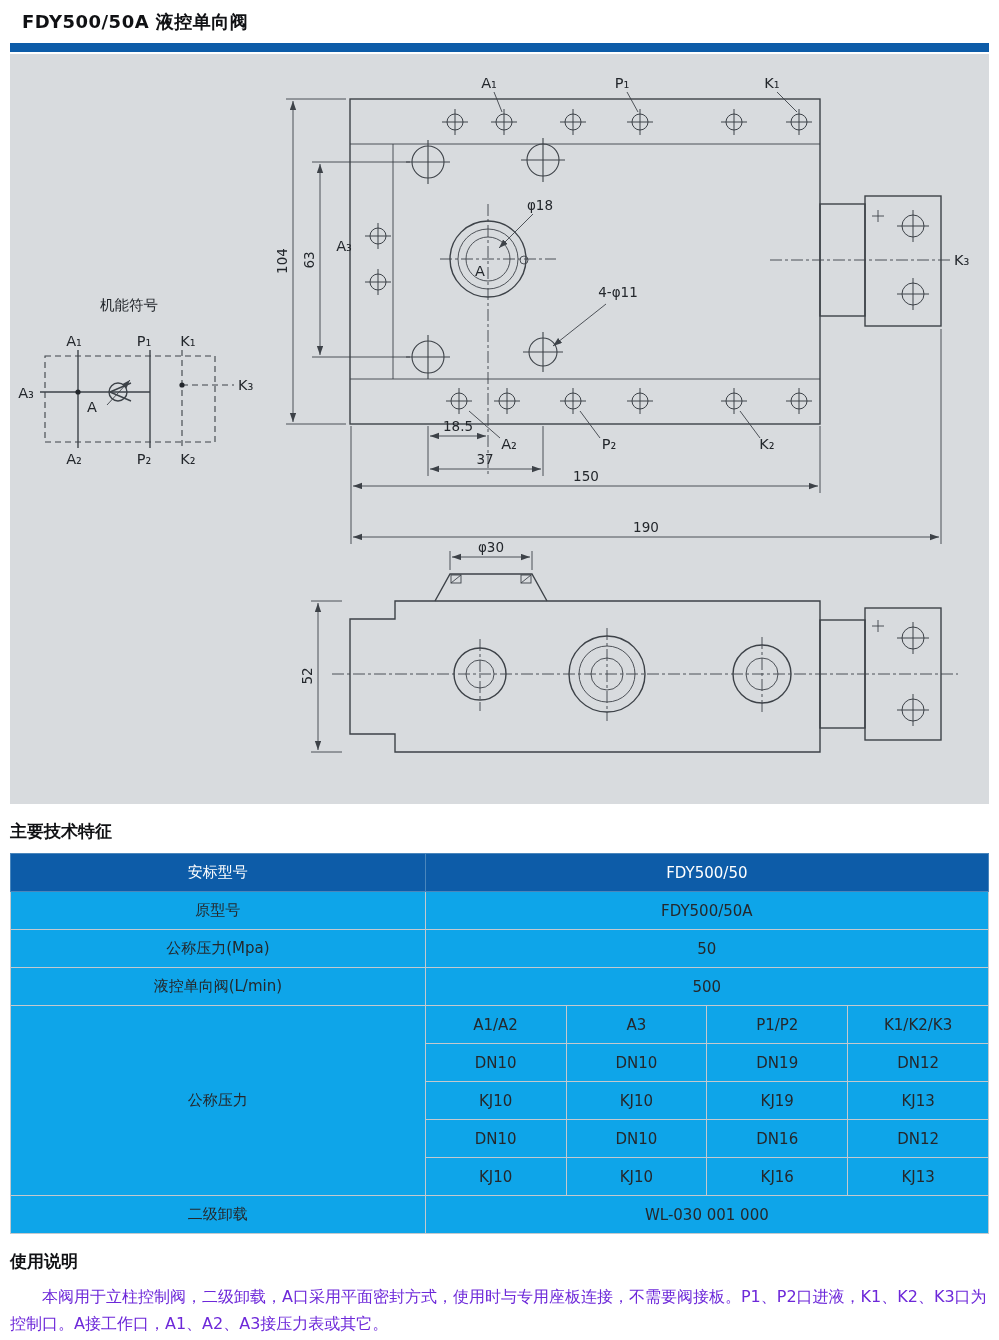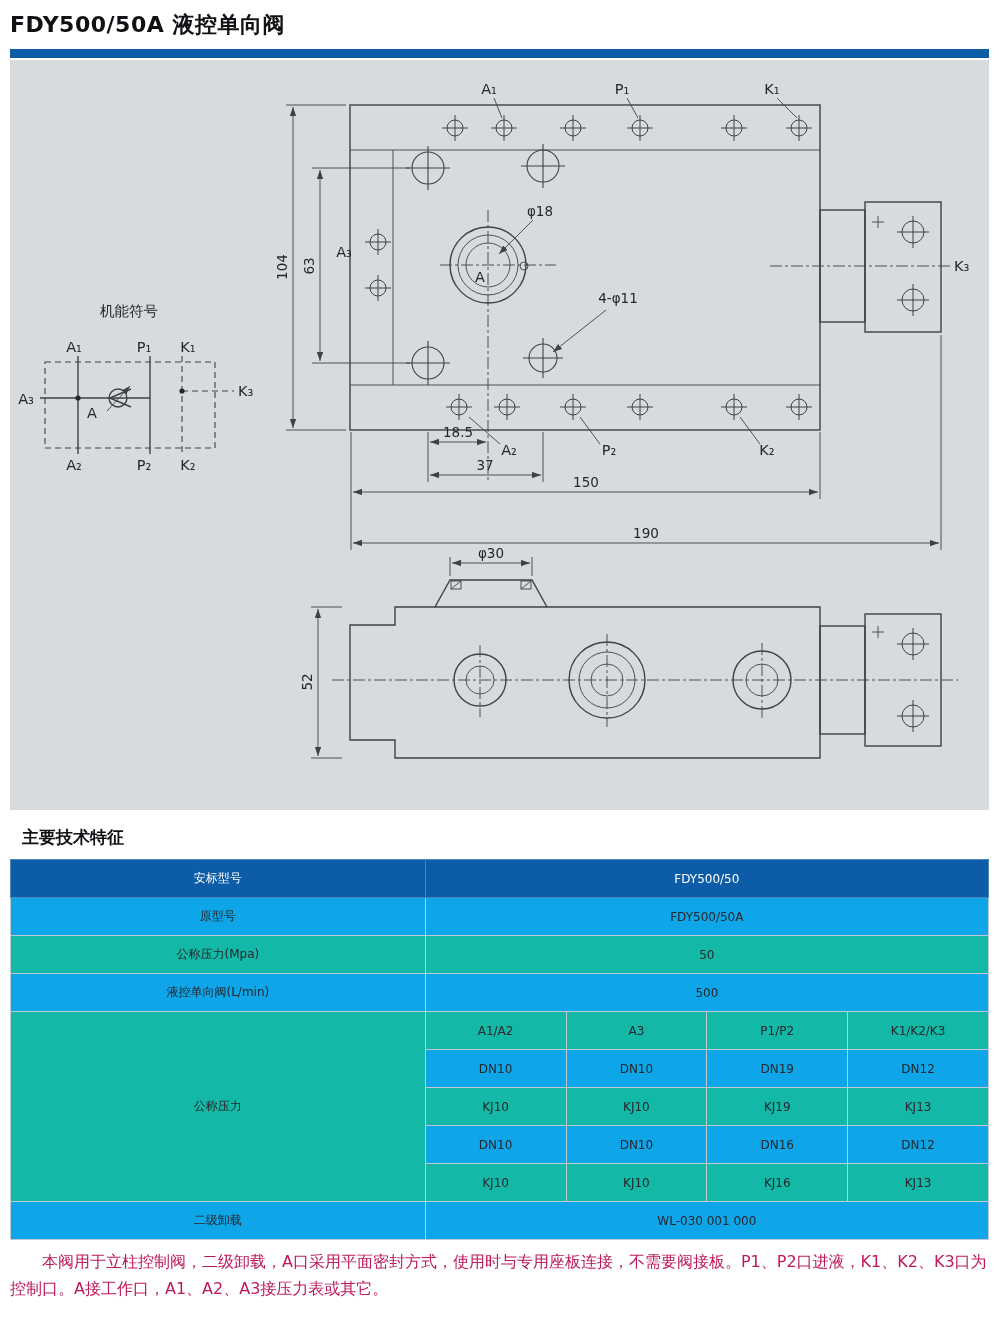--- a/index.html
+++ b/index.html
@@ -3,46 +3,46 @@
 <meta charset="utf-8">
 <style>
   :root { --accent:#0d5ca8; --panel:#d8dbde; }
   * { box-sizing:border-box; }
   html,body { margin:0; padding:0; }
   body {
     width:999px; height:1340px; background:#fff; overflow:hidden;
     font-family:"DejaVu Sans","Liberation Sans",sans-serif; color:#1c1f22;
   }
   .page { padding:4px 10px 0; }
-  h1.title { font-size:22px; font-weight:bold; margin:6px 0 9px; color:#101114; letter-spacing:0.5px; }
+  h1.title { font-size:18px; font-weight:bold; margin:6px 12px 9px; color:#101114; letter-spacing:0.5px; }
   .accent-bar { height:9px; background:var(--accent,#0d5ca8); }
   .panel { margin-top:2px; height:750px; background:var(--panel,#d8dbde); }
   .panel svg { display:block; }
 
   
   .ln  { fill:none; stroke:#3d4248; stroke-width:1.4; }
   .tn  { fill:none; stroke:#3d4248; stroke-width:0.9; }
   .cl  { fill:none; stroke:#3d4248; stroke-width:0.9; stroke-dasharray:12 3 3 3; }
   .dsh { fill:none; stroke:#3d4248; stroke-width:1.1; stroke-dasharray:6 4; }
   .dm  { fill:none; stroke:#3d4248; stroke-width:0.9; }
   svg text { fill:#23272c; font-size:14px; font-family:"DejaVu Sans","Liberation Sans",sans-serif; }
   svg text.pl { font-size:14.5px; }
   svg text.dt { font-size:13.5px; }
   .dot { fill:#23272c; stroke:none; }
 
-  h2.sect { font-size:17px; font-weight:bold; margin:16px 12px 10px; color:#101114; }
-
-  table.specs { border-collapse:collapse; width:100%; table-layout:fixed; font-size:12px;border-radius:10px; }
+  h2.sect { font-size:17px; font-weight:bold; margin:16px 0 10px; color:#101114; }
+
+  table.specs { border-collapse:collapse; width:100%; table-layout:fixed; font-size:15px;border-radius:10px; }
   table.specs col.c0 { width:42.4%; }
   table.specs td { border:1px solid #c3c9ce; text-align:center; height:38px; padding:0 4px; color:#25282c; }
   tr.hdr td { background:var(--accent,#0d5ca8); color:#fff; border-color:#4a86bc; }
-  tr.g td { background:#14b8a6; }
+  tr.g td { background:#0ea5e9; }
   tr.w td { background:#0ea5e9; }
 
-  p.usage { font-size:16px; line-height:1.7; margin:8px 0 0; text-indent:2em; color:#be185d; }
+  p.usage { font-size:16px; line-height:1.7; margin:8px 0 0; text-indent:2em; color:#6d28d9; }
 </style>
 </head>
 <body>
 
 <div class="page">
 
   <h1 class="title">FDY500/50A 液控单向阀</h1>
   <div class="accent-bar"></div>
 
   <div class="panel">
@@ -285,15 +285,16 @@
         <td>KJ16</td>
         <td>KJ13</td>
       </tr>
       <tr class="w">
         <td class="lbl">二级卸载</td>
         <td colspan="4">WL-030 001 000</td>
       </tr>
     </tbody>
   </table>
 
+  <h2 class="sect">使用说明</h2>
   <p class="usage">本阀用于立柱控制阀，二级卸载，A口采用平面密封方式，使用时与专用座板连接，不需要阀接板。P1、P2口进液，K1、K2、K3口为控制口。A接工作口，A1、A2、A3接压力表或其它。</p>
 
 </div>
 
 </body></html>

